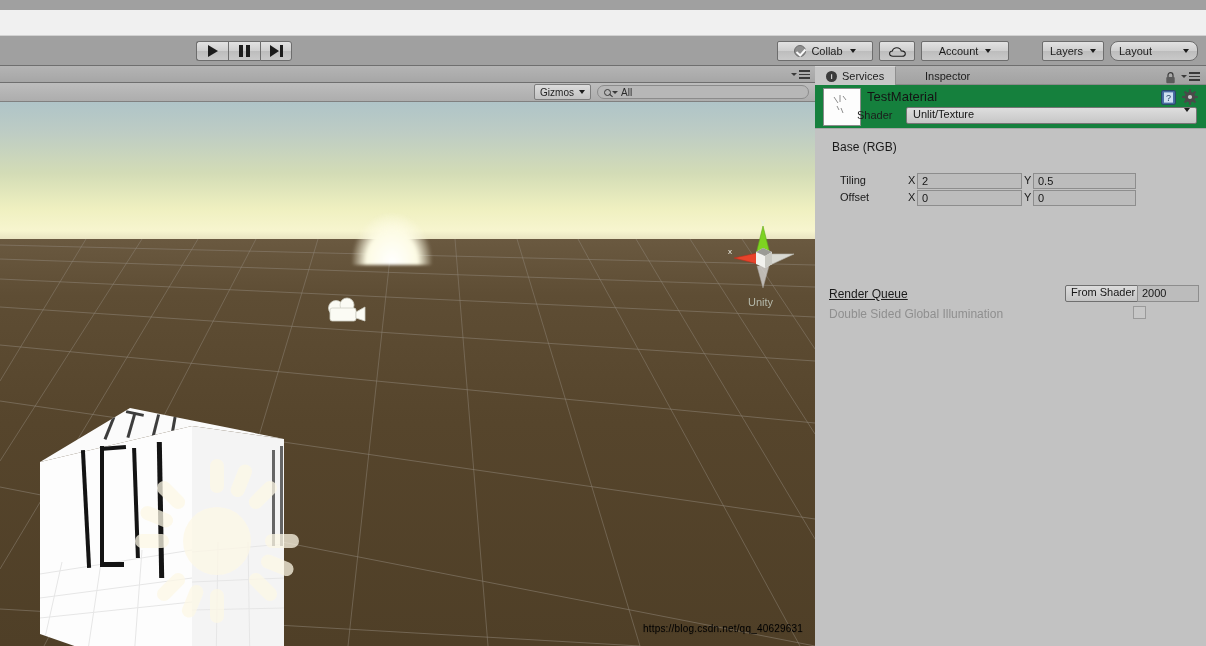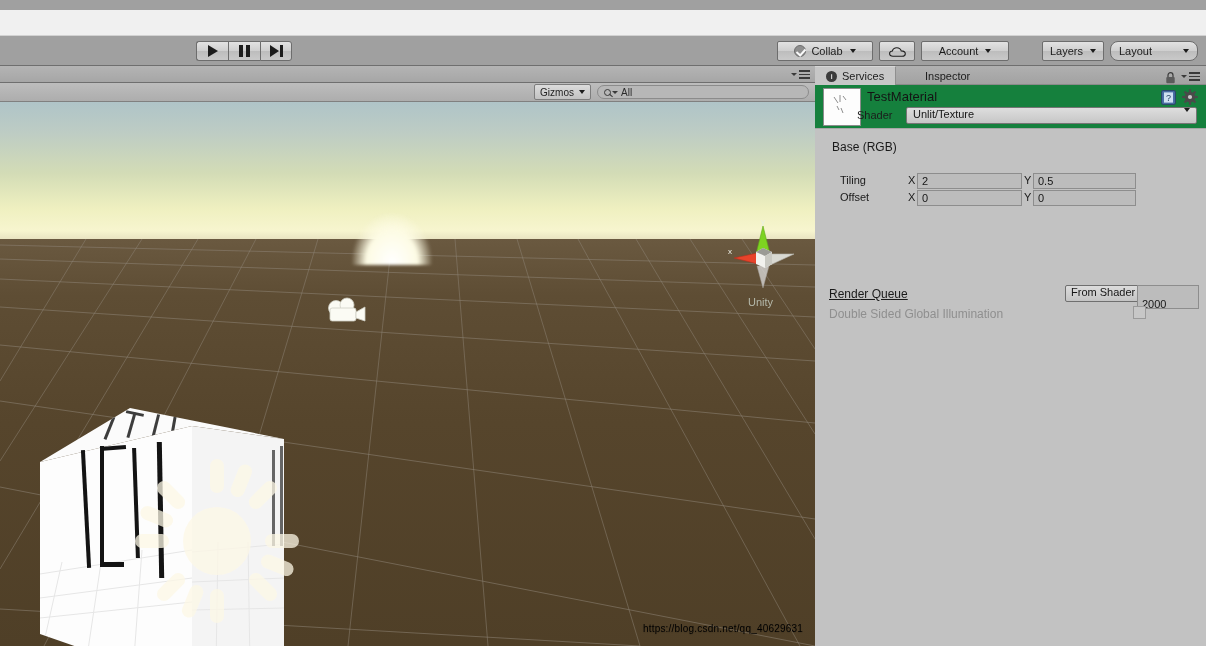--- a/index.html
+++ b/index.html
@@ -203,21 +203,21 @@
     position: absolute; left: 222px; top: 156px; width: 102px; height: 17px;
     background: linear-gradient(180deg,#dcdcdc,#c4c4c4); border: 1px solid #6f6f6f; border-radius: 2px;
     font-size: 11px; color: #151515; display: flex; align-items: flex-start; padding: 0 5px; margin-left: 28px;
   }
   .updown { position: absolute; right: 5px; top: 3px; display: flex; flex-direction: column; gap: 2px; }
   .updown .u { width: 0; height: 0; border-left: 3px solid transparent; border-right: 3px solid transparent; border-bottom: 3.5px solid #222; }
   .updown .d { width: 0; height: 0; border-left: 3px solid transparent; border-right: 3px solid transparent; border-top: 3.5px solid #222; }
   .rq-val {
     position: absolute; left: 322px; top: 156px; width: 62px; height: 17px;
     background: #bcbcbc; border: 1px solid #8d8d8d;
-    font-size: 11px; color: #161616; padding: 11px 4px; line-height: 15px;
+    font-size: 11px; color: #161616; padding: 0 4px; line-height: 15px;
   }
   .dsgi-label { position: absolute; left: 14px; top: 178px; font-size: 12px; color: #8f8f8f; }
   .dsgi-box {
     position: absolute; left: 318px; top: 177px; width: 13px; height: 13px;
     background: #c7c7c7; border: 1px solid #9a9a9a;
   }
 </style>
 </head>
 <body>
 

